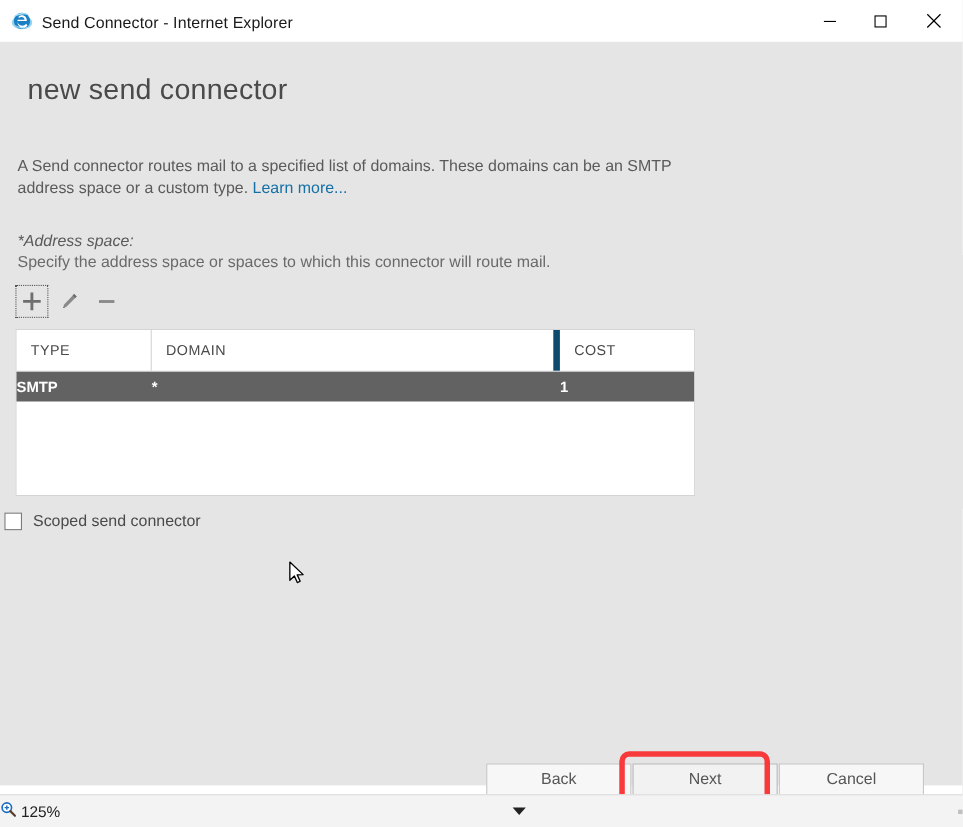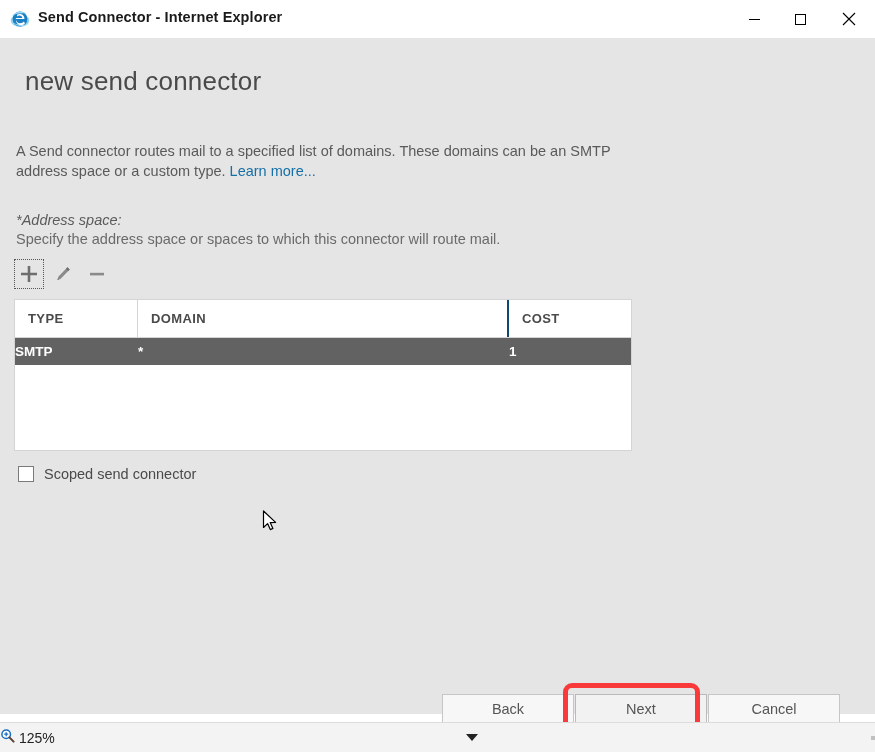--- a/index.html
+++ b/index.html
@@ -21,23 +21,22 @@
     position: absolute;
     left: 0; top: 0;
     width: 875px;
     height: 38px;
     background: #ffffff;
     display: flex;
     align-items: center;
   }
   .titlebar-left {
     display: flex;
-    align-items: flex-start;
+    align-items: flex-end;
     padding-left: 10px;
-    font-weight: bold;
   }
   .ie-icon {
     width: 20px;
     height: 20px;
     position: relative;
     flex: 0 0 auto;
     margin-right: 8px;
   }
   .win-title {
     font-size: 14.5px;
@@ -172,24 +171,23 @@
     box-sizing: border-box;
   }
   .grid-head .cell {
     display: flex;
     align-items: center;
     font-size: 13px;
     color: #4a4a4a;
     letter-spacing: 0.4px;
     padding-left: 13px;
     box-sizing: border-box;
-    font-weight: bold;
   }
   .grid-head .cell.c-type   { width: 123px; border-right: 1px solid #d4d4d4; }
-  .grid-head .cell.c-domain { width: 371px; border-right: 2px solid #0c4a6e; }
+  .grid-head .cell.c-domain { width: 371px; border-right: 6px solid #0c4a6e; }
   .grid-head .cell.c-cost   { flex: 1; }
 
   .grid-body { position: relative; }
   .grid-row {
     display: flex;
     height: 27px;
     align-items: center;
     font-size: 13.5px;
     color: #333333;
   }
@@ -203,21 +201,21 @@
     display: flex;
     align-items: center;
   }
   .grid-row .cell.c-type   { width: 123px; }
   .grid-row .cell.c-domain { width: 371px; }
   .grid-row .cell.c-cost   { flex: 1; }
 
   
   .checkrow {
     position: absolute;
-    left: 18px;
+    left: 4px;
     top: 428px;
     display: flex;
     align-items: center;
     justify-content: center;
   }
   .cbox {
     width: 16px;
     height: 16px;
     border: 1px solid #7a7a7a;
     background: #ffffff;

